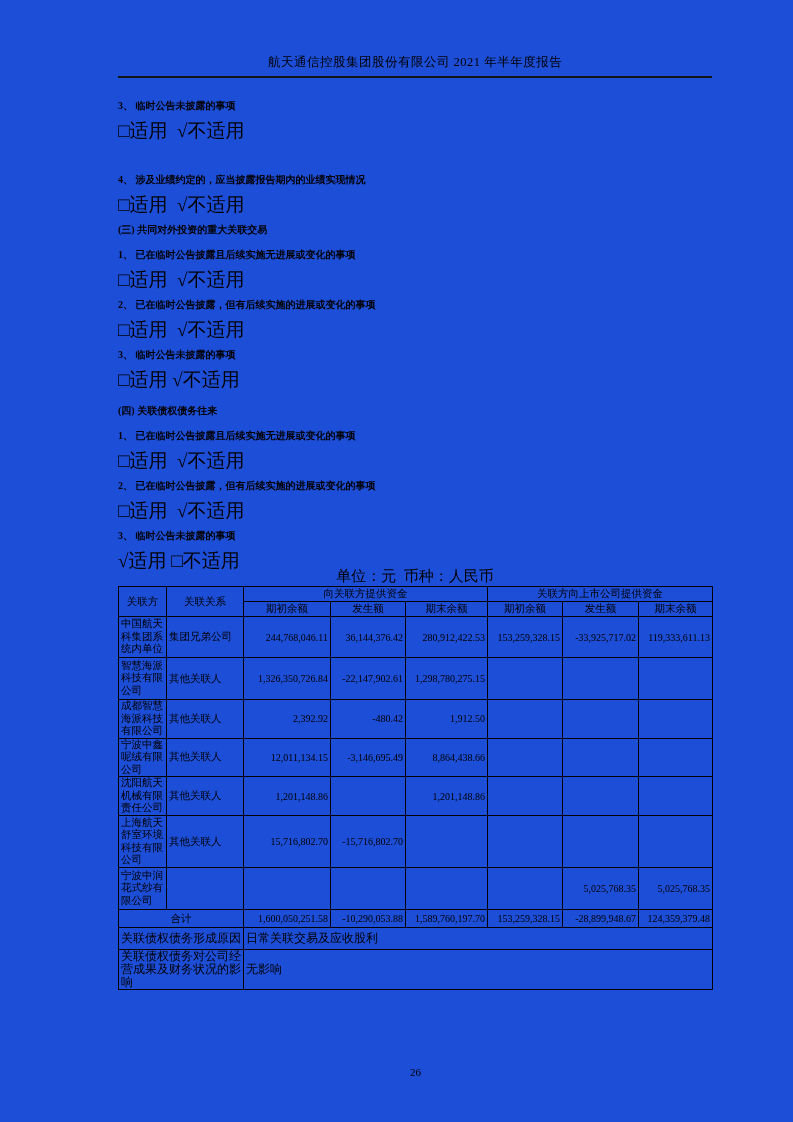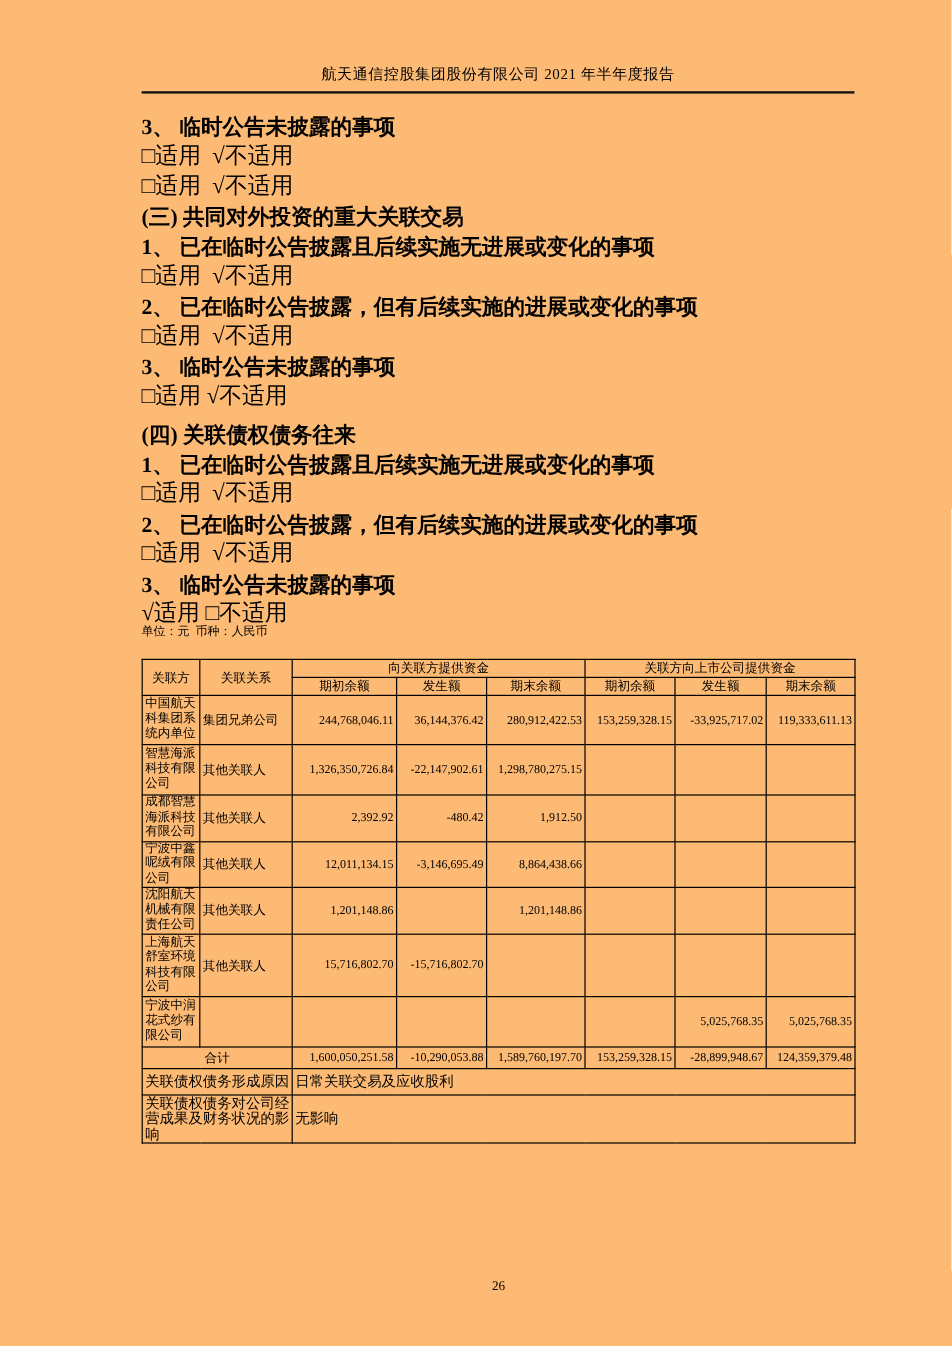--- a/index.html
+++ b/index.html
@@ -1,19 +1,19 @@
 <!DOCTYPE html>
 <html><head>
 <meta charset="utf-8">
 <style>
   html,body { margin:0; padding:0; background:#ffffff; }
   .page {
     position:relative;
     width:793px; height:1122px;
-    background:#fdba74;
+    background:#1d4ed8;
     color:#000;
     font-family:"Liberation Serif","DejaVu Serif",serif;
     overflow:hidden;
   }
   .content { padding:0 81px 0 118px; }
 
   .doc-header {
     margin-top:54px;
     text-align:center;
     font-size:12.5px;
@@ -21,31 +21,31 @@
     padding-bottom:5px;
     border-bottom:2px solid #141414;
   }
 
   .line {
     height:14px; line-height:14px;
     margin:0 0 11px 0;
     font-size:19px;
     white-space:pre-wrap;
   }
-  .hd { font-weight:bold; font-size:18px; }
+  .hd { font-weight:bold; font-size:10px; }
   .first  { margin-top:21px; }
   .gap-a  { margin-top:35px; }
   .gap-b  { margin-top:10px; }
   .gap-c  { margin-top:17px; }
 
   .unit-note {
     height:14px; line-height:14px;
-    margin:-10px 0 15px 0;
-    text-align:left;
-    font-size:10px;
+    margin:-10px 0 3px 0;
+    text-align:center;
+    font-size:15px;
     white-space:pre-wrap;
   }
 
   table.rel-table {
     border-collapse:collapse;
     table-layout:fixed;
     width:594px;
     font-size:10.5px;
   }
   .rel-table td, .rel-table th {
@@ -74,20 +74,21 @@
 <div class="page">
   <div class="content">
 
     <div class="doc-header">
       <span>航天通信控股集团股份有限公司 2021 年半年度报告</span>
     </div>
 
     <p class="line hd first">3、 临时公告未披露的事项</p>
     <p class="line">□适用  √不适用</p>
 
+    <p class="line hd gap-a">4、 涉及业绩约定的，应当披露报告期内的业绩实现情况</p>
     <p class="line">□适用  √不适用</p>
 
     <p class="line hd gap-b">(三) 共同对外投资的重大关联交易</p>
     <p class="line hd">1、 已在临时公告披露且后续实施无进展或变化的事项</p>
     <p class="line">□适用  √不适用</p>
     <p class="line hd">2、 已在临时公告披露，但有后续实施的进展或变化的事项</p>
     <p class="line">□适用  √不适用</p>
     <p class="line hd">3、 临时公告未披露的事项</p>
     <p class="line">□适用 √不适用</p>
 

